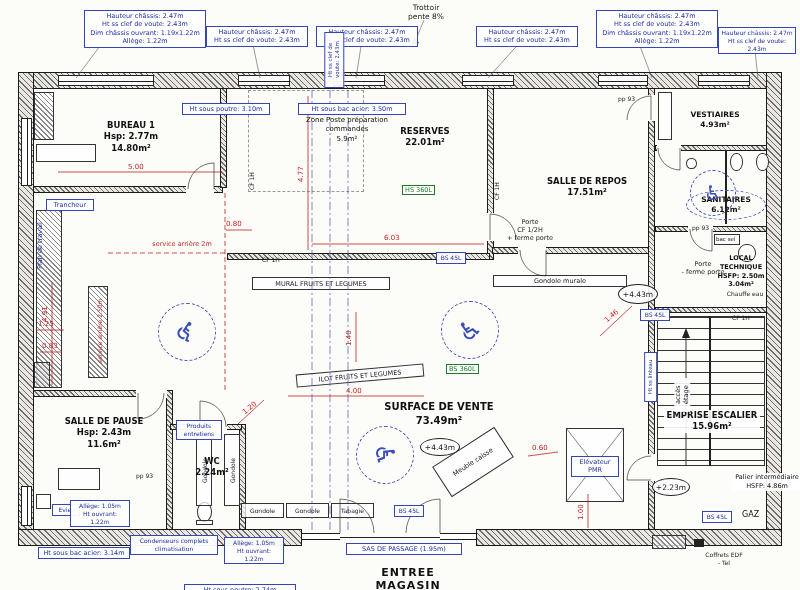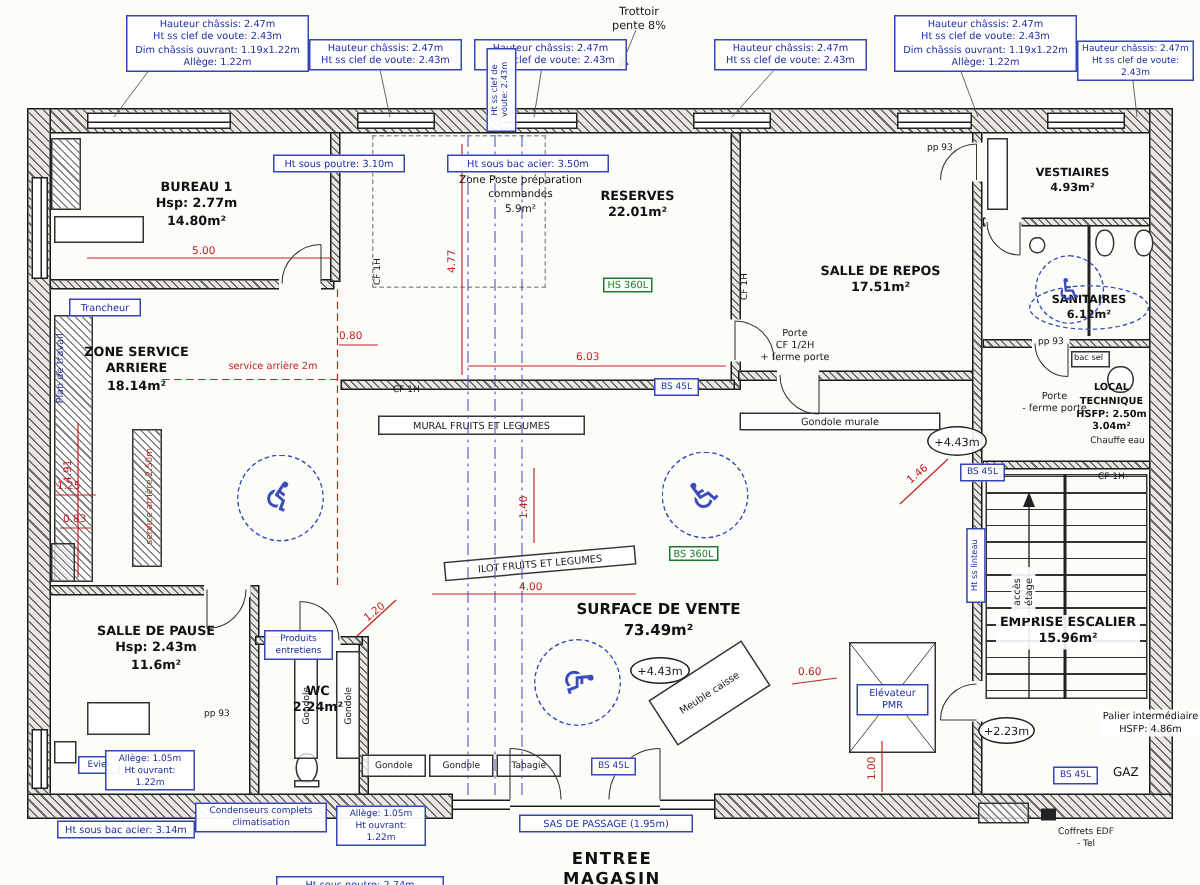--- a/index.html
+++ b/index.html
@@ -208,23 +208,20 @@
 commandes
 5.9m²</div>
   <div class="room" style="left:382px;top:126px;width:86px">RESERVES
 22.01m²</div>
   <div class="room" style="left:676px;top:110px;width:78px;font-size:7.5px">VESTIAIRES
 4.93m²</div>
   <div class="room" style="left:532px;top:176px;width:110px">SALLE DE REPOS
 17.51m²</div>
   <div class="room" style="left:686px;top:190px;width:74px;font-size:7.5px;border:1px dashed #3a4db8;border-radius:50%;padding:4px 2px">SANITAIRES
 6.12m²</div>
-  <div class="room" style="left:48px;top:230px;width:86px">ZONE SERVICE
-ARRIERE
-18.14m²</div>
   <div class="room" style="left:714px;top:254px;width:54px;font-size:6.5px">LOCAL
 TECHNIQUE
 HSFP: 2.50m
 3.04m²</div>
   <div class="room" style="left:52px;top:416px;width:104px">SALLE DE PAUSE
 Hsp: 2.43m
 11.6m²</div>
   <div class="room" style="left:186px;top:456px;width:52px">WC
 2.24m²</div>
   <div class="room" style="left:380px;top:400px;width:118px;font-size:10px">SURFACE DE VENTE

